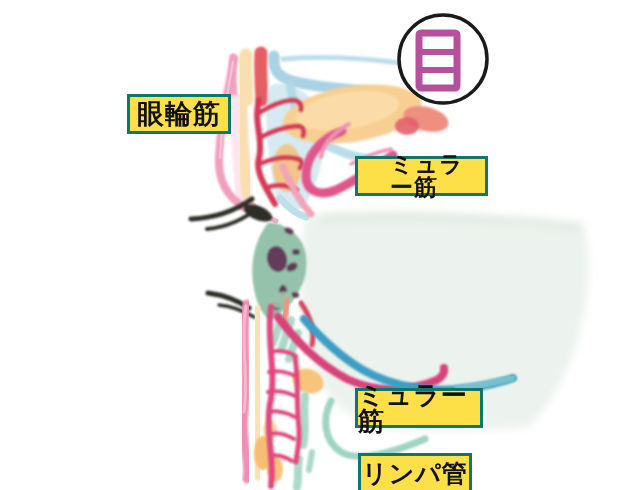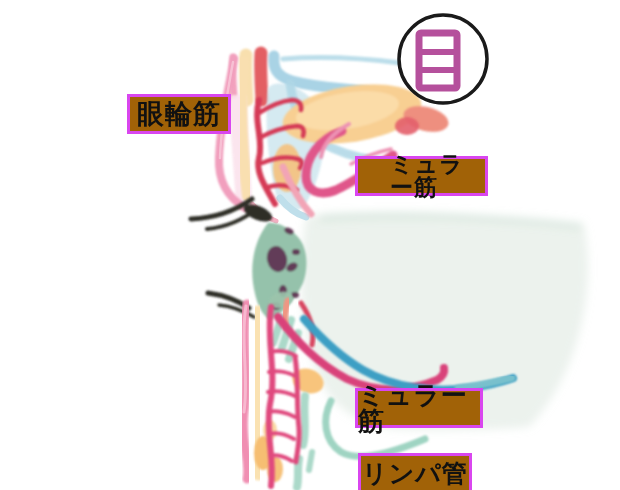--- a/index.html
+++ b/index.html
@@ -2,22 +2,22 @@
 <html><head>
 <meta charset="utf-8">
 <style>
   html,body{margin:0;padding:0;background:#ffffff;width:620px;height:490px;overflow:hidden;}
   #stage{position:relative;width:620px;height:490px;background:#ffffff;
          font-family:"Liberation Sans","DejaVu Sans",sans-serif;}
   #art{position:absolute;left:0;top:0;}
   .label{
     position:absolute;
     box-sizing:border-box;
-    background:#a16207;
-    border:3px solid #d946ef;
+    background:#fde047;
+    border:3px solid #0f766e;
     color:#111111;
     display:flex;align-items:center;justify-content:center;
     font-weight:600;
     letter-spacing:1px;
     line-height:1;
     z-index:5;
   }
   #label-orbicularis{left:127px;top:94px;width:104px;height:40px;font-size:27px;}
   #label-muller{left:355px;top:156px;width:133px;height:40px;font-size:23px;padding-left:32px;}
   #label-capillary{left:355px;top:388px;width:128px;height:40px;font-size:26px;}

